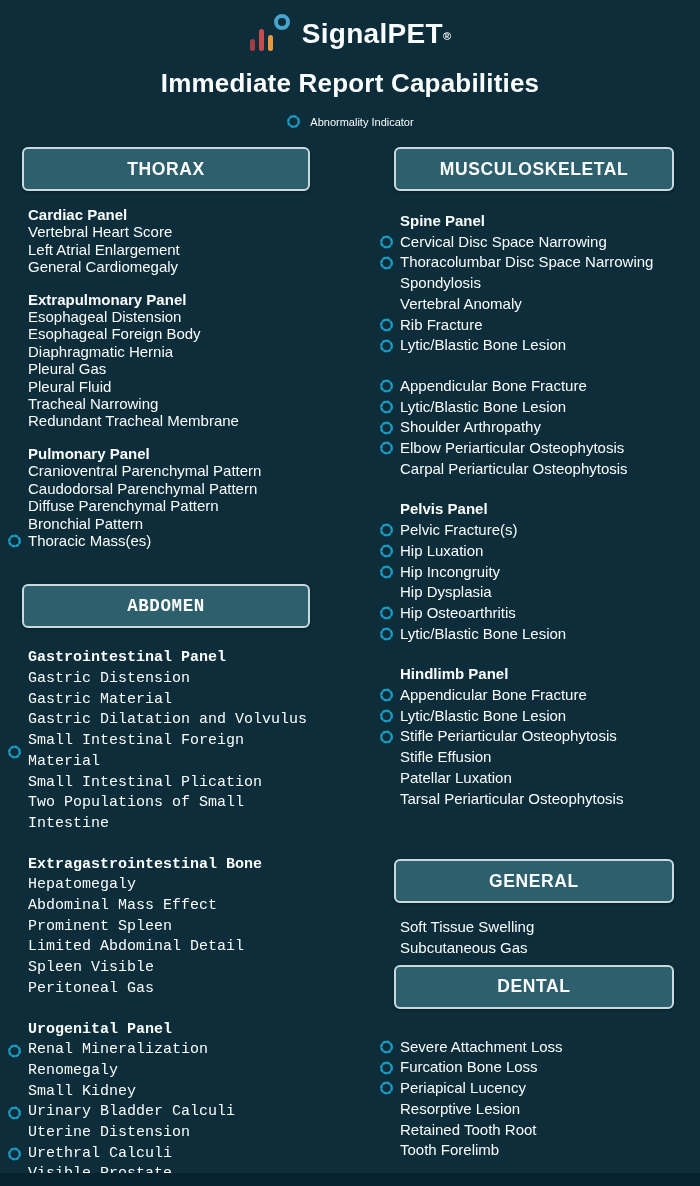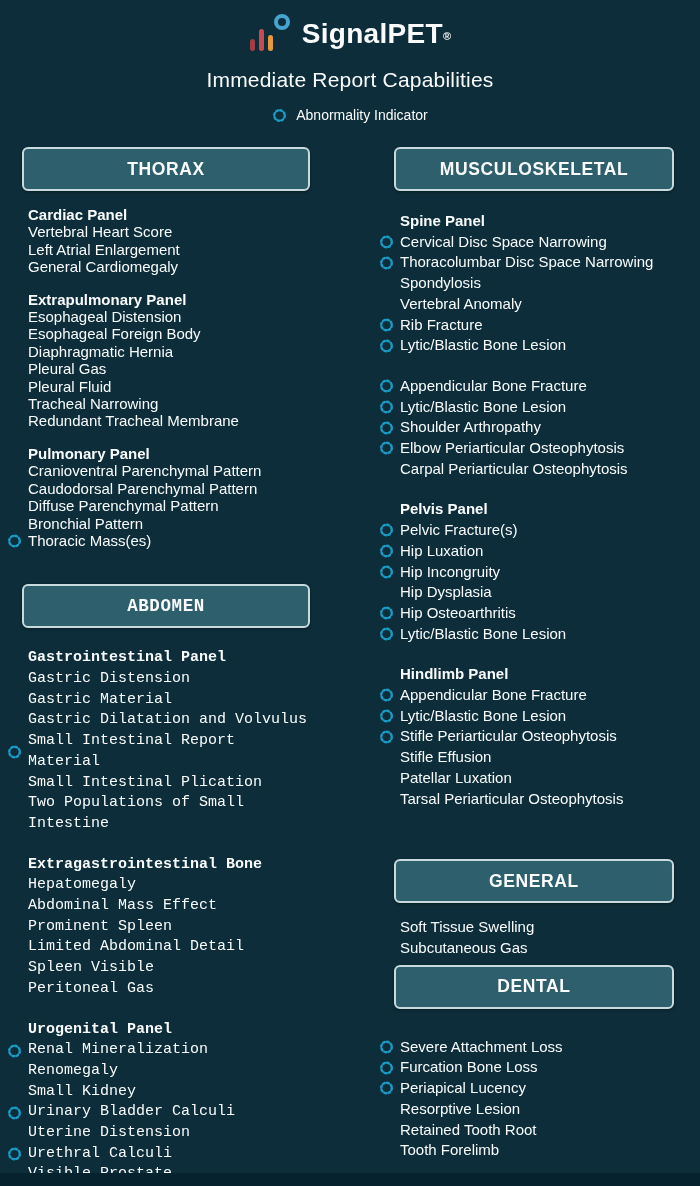--- a/index.html
+++ b/index.html
@@ -17,22 +17,22 @@
   .brand-row { display: flex; align-items: flex-start; justify-content: center; gap: 11px; height: 46px; }
   .logo-mark { position: relative; width: 42px; height: 42px; flex: 0 0 auto; }
   .logo-bar { position: absolute; bottom: 4px; width: 5px; border-radius: 3px; }
   .logo-bar.b1 { left: 1px;  height: 12px; background: var(--logo-bar1, #A23E44); }
   .logo-bar.b2 { left: 10px; height: 22px; background: var(--logo-bar2, #C94A4F); }
   .logo-bar.b3 { left: 19px; height: 16px; background: var(--logo-bar3, #E69A3D); }
   .logo-dot { position: absolute; top: 1px; left: 25px; width: 8px; height: 8px;
               border: 4.5px solid var(--logo-circle, #46A4CE); border-radius: 50%; }
   .brand-text { font-size: 28px; font-weight: bold; letter-spacing: 0.3px; line-height: 42px; }
   .brand-reg { font-size: 11px; font-weight: bold; vertical-align: top; position: relative; top: 2px; }
-  .title { font-size: 21px; font-weight: normal; margin-top: 9px; letter-spacing: 0.2px; }
-  .legend { margin-top: 15px; display: flex; justify-content: center; align-items: center; gap: 9px; font-size: 14px; }
+  .title { font-size: 26px; font-weight: bold; margin-top: 9px; letter-spacing: 0.2px; }
+  .legend { margin-top: 15px; display: flex; justify-content: center; align-items: center; gap: 9px; font-size: 11px; }
   .legend .ind-icon { position: static; transform: none; }
 
   
   .col { position: absolute; top: 147px; }
   .col-left  { left: 28px;  width: 282px; }
   .col-right { left: 400px; width: 274px; }
 
   .section-box {
     margin-left: -6px;
     height: 40px;
@@ -129,21 +129,21 @@
         </div>
         <div class="panel">
           <div class="panel-name">Gastrointestinal Panel</div>
           <div class="item"><span class="item-label">Gastric Distension</span></div>
           <div class="item"><span class="item-label">Gastric Material</span></div>
           <div class="item"><span class="item-label">Gastric Dilatation and Volvulus</span></div>
           <div class="item"><span class="ind-icon">
               <svg width="15" height="15" viewBox="0 0 16 16">
                 <circle cx="8" cy="8" r="5.6" fill="none" stroke="#1B9AC4" stroke-width="2.6" stroke-dasharray="2 2.4" stroke-linecap="round"></circle>
               </svg>
-            </span><span class="item-label">Small Intestinal Report Material</span></div>
+            </span><span class="item-label">Small Intestinal Foreign Material</span></div>
           <div class="item"><span class="item-label">Small Intestinal Plication</span></div>
           <div class="item"><span class="item-label">Two Populations of Small Intestine</span></div>
         </div>
         <div class="panel">
           <div class="panel-name">Extragastrointestinal Bone</div>
           <div class="item"><span class="item-label">Hepatomegaly</span></div>
           <div class="item"><span class="item-label">Abdominal Mass Effect</span></div>
           <div class="item"><span class="item-label">Prominent Spleen</span></div>
           <div class="item"><span class="item-label">Limited Abdominal Detail</span></div>
           <div class="item"><span class="item-label">Spleen Visible</span></div>

